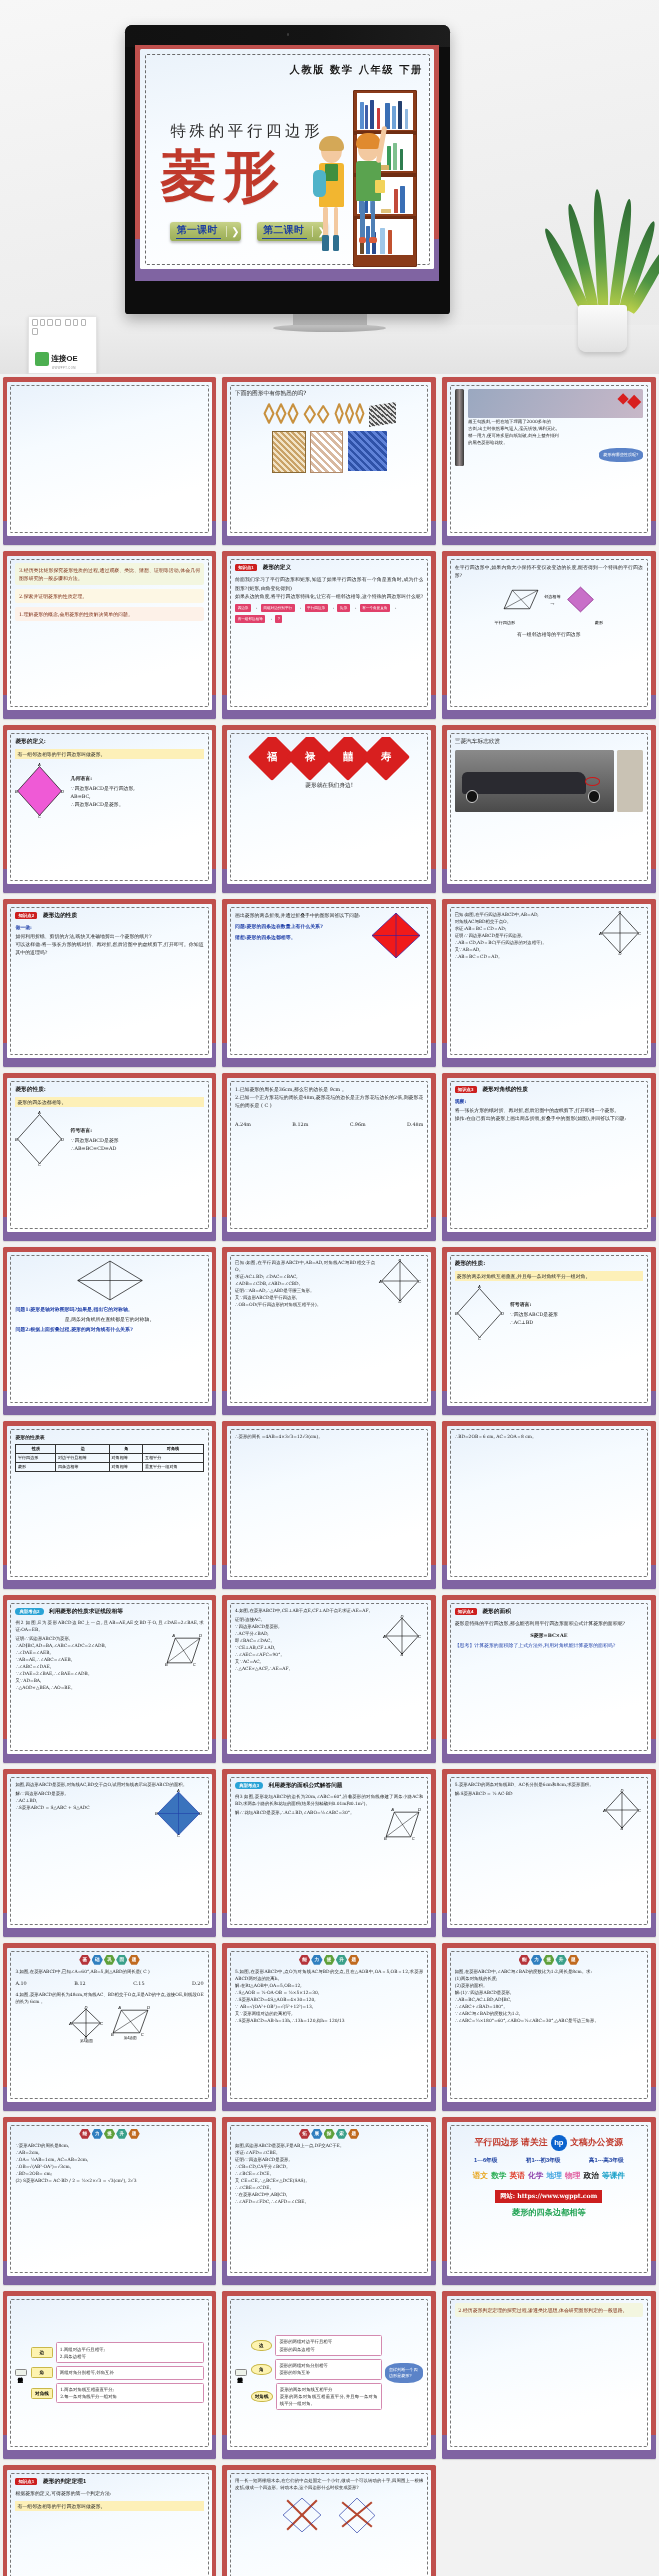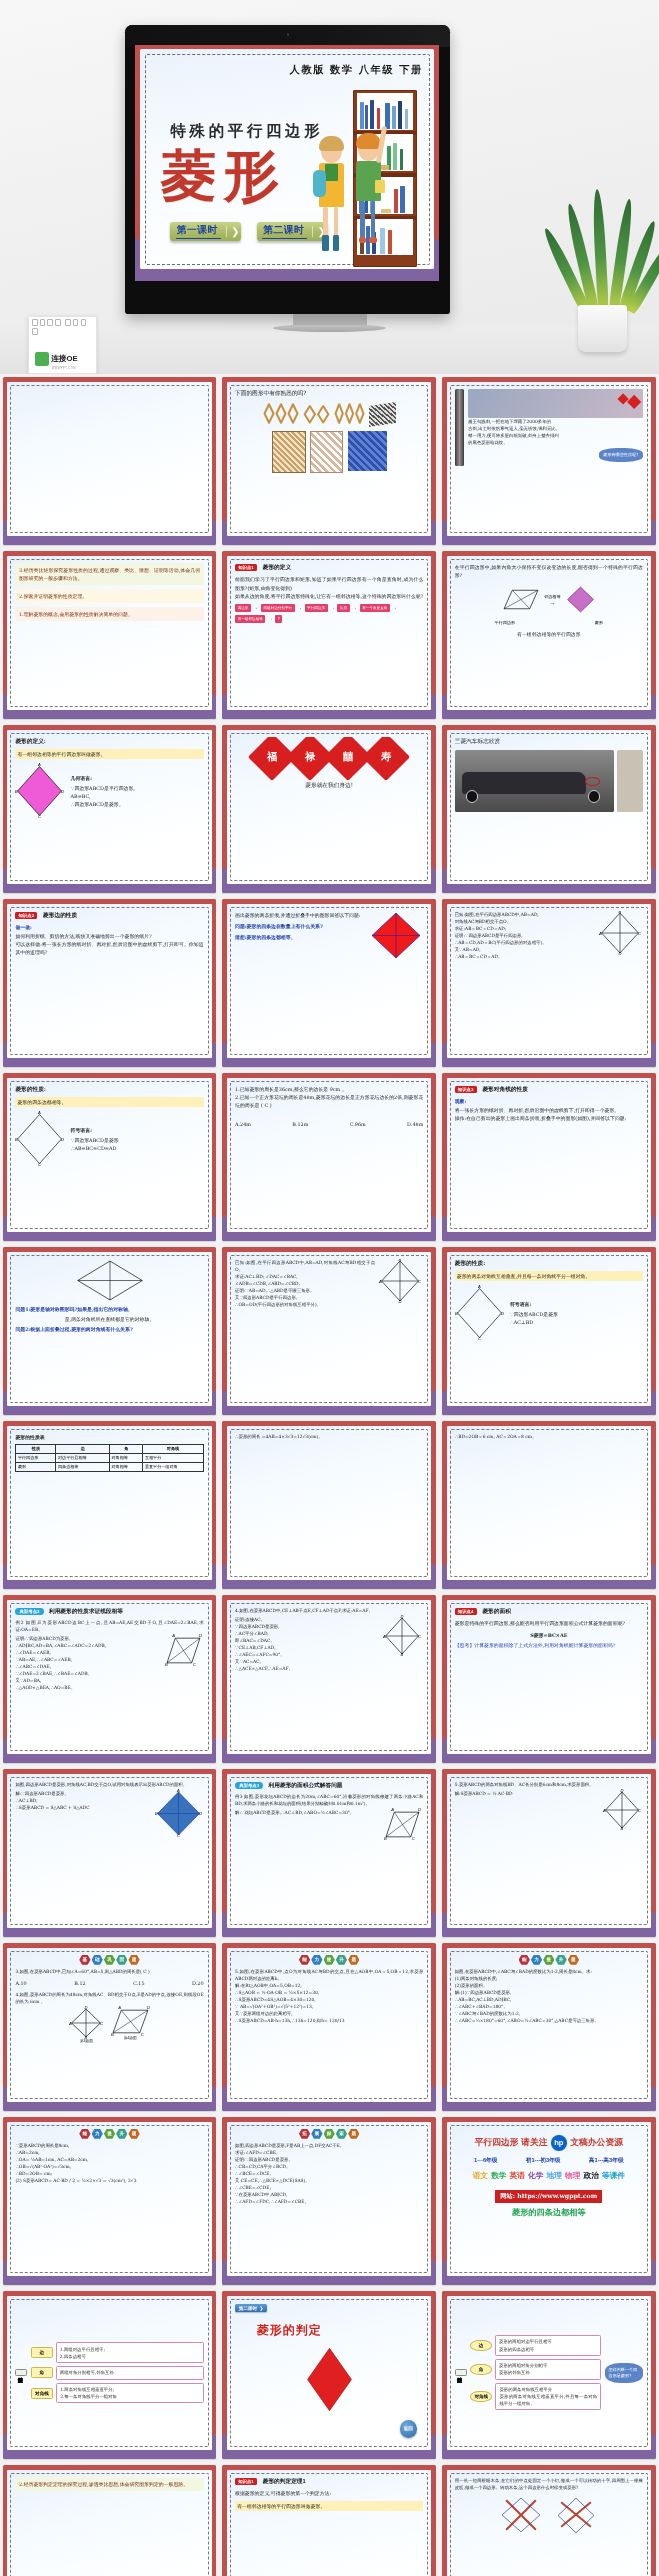--- a/index.html
+++ b/index.html
@@ -49,21 +49,21 @@
     border:1px dashed #6b6b6b;border-radius:2.1px;
   }
   .hero-version{
     position:absolute;right:11.3px;top:13.4px;
     font-family:"DejaVu Serif","Liberation Serif",serif;
     font-weight:bold;font-size:10.3px;color:#1a1a1a;letter-spacing:1.5px;
     text-shadow:0 0.5px 0 rgba(255,255,255,.7);
   }
   .hero-sub{
     position:absolute;left:30px;top:72px;
-    font-size:15.5px;font-weight:bold;color:#2b2b2b;letter-spacing:3.6px;
+    font-size:15.5px;font-weight:normal;color:#2b2b2b;letter-spacing:3.6px;
     font-family:"DejaVu Sans","Liberation Sans",sans-serif;
   }
   .hero-main{
     position:absolute;left:19.6px;top:97px;
     font-size:56px;font-weight:bold;color:#c0392b;letter-spacing:7.2px;
     line-height:1.05;
     font-family:"DejaVu Serif","Liberation Serif",serif;
     text-shadow:0.5px 1px 0 rgba(0,0,0,.08);
   }
   .hero-btns{position:absolute;left:30px;top:173px;display:flex;gap:15.5px;}
@@ -1188,39 +1188,20 @@
 
       </div>
             </div>
        </div>
      </div>
       </div>
       <div class="cell">
         <div class="thumb">
        <div class="thumb-in">
          <div class="tdash"></div>
-         <div class="tc"><div class="lesson-tab">
-              <span>第二课时</span>
-              <span>❯</span>
-            </div>
-            <div class="h-big" style="margin:9.3px 0 0 21.6px;">菱形的判定</div>
-            <div style="display:flex;justify-content:center;margin-top:7.2px;">
-              <svg width="49" height="67" viewBox="0 0 96 130">
-    <polygon points="48,4 91,65 48,126 5,65" fill="#e02020" stroke="#a81414" stroke-width="1.4"></polygon>
-
-  </svg>
-            </div>
-            <div class="ret-btn">返回</div></div>
-       </div>
-     </div>
-      </div>
-      <div class="cell">
-        <div class="thumb">
-       <div class="thumb-in">
-         <div class="tdash"></div>
          <div class="tc">
               <div style="display:flex;gap:3.6px;align-items:center;height:100%;">
         <div style="writing-mode:vertical-rl;font-size:5.2px;font-weight:bold;border:0.5px solid #888;padding:2.6px 1.5px;border-radius:1.5px;background:#eef3ea;">菱形的性质</div>
         <div style="flex:1;display:flex;flex-direction:column;gap:3.6px;">
 
             <div style="display:flex;gap:3.1px;align-items:center;">
               <span style="background:#fdf3b0;border:0.5px solid #c9b84a;border-radius:45%;padding:2.1px 3.1px;font-size:4.6px;font-weight:bold;min-width:13.4px;text-align:center;">边</span>
               <div style="flex:1;border:0.5px solid #d48ab0;border-radius:1.5px;padding:2.1px 3.1px;background:#fff;">
                 <div class="ptxt sm">菱形的两组对边平行且相等</div>
                       <div class="ptxt sm">菱形的四条边相等</div>

